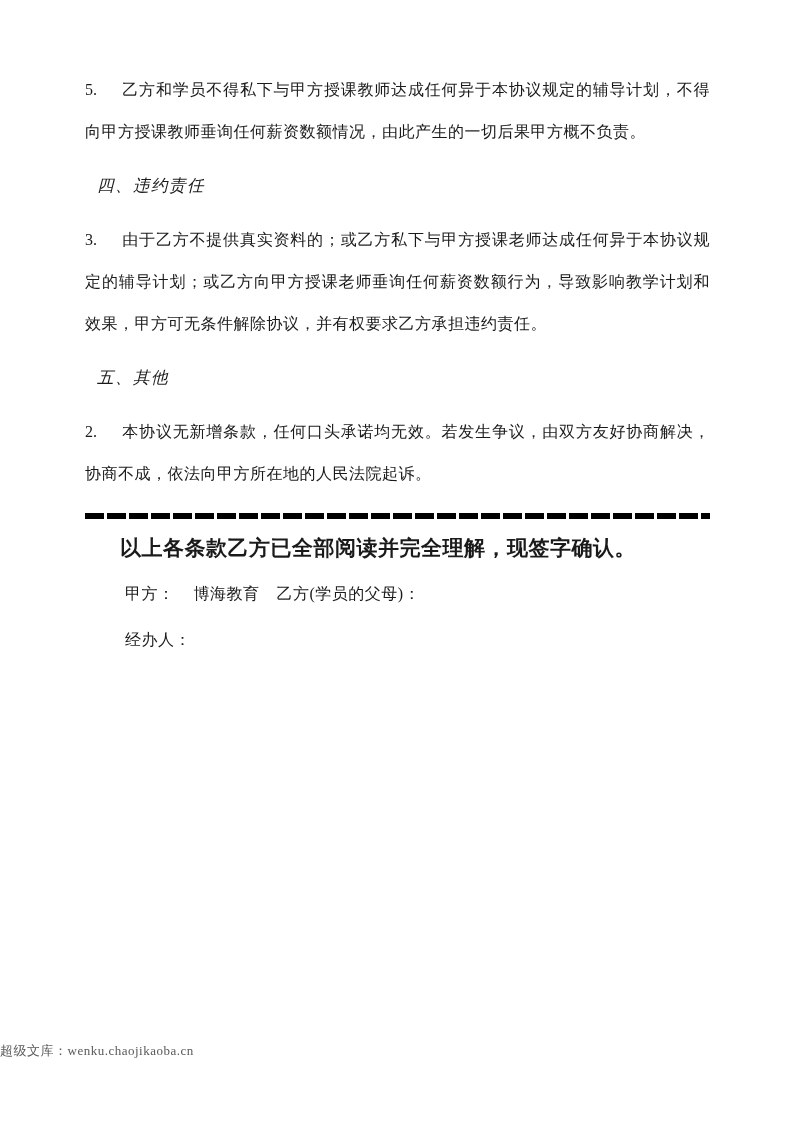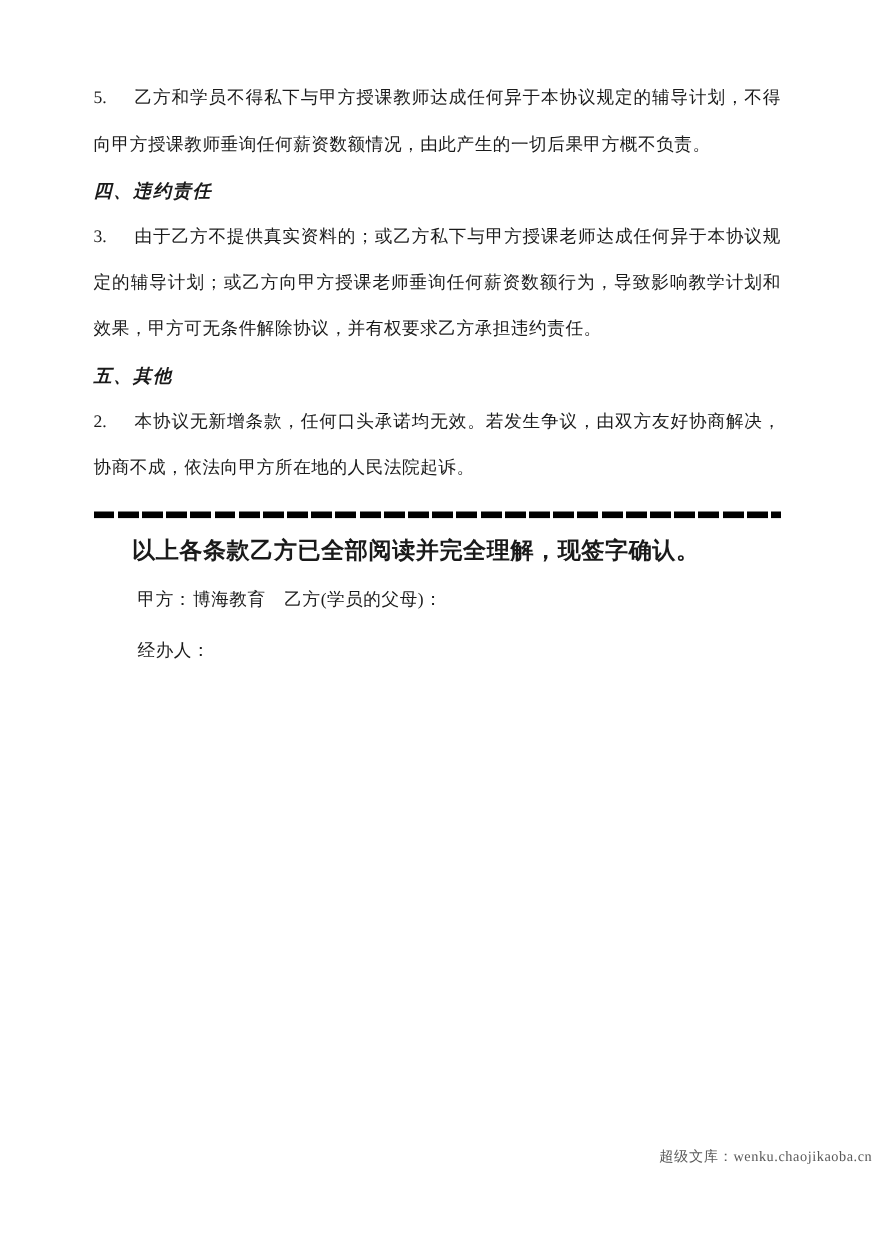--- a/index.html
+++ b/index.html
@@ -33,24 +33,24 @@
     line-height:42px;
     text-align:justify;
     letter-spacing:0.5px;
   }
   .para .num{
     display:inline-block;
     width:37px;
     letter-spacing:0;
   }
   .heading{
-    margin:0;
+    margin:12px;
     font-size:16.5px;
     line-height:42px;
-    font-weight:bold;
+    font-weight:normal;
     font-style:italic;
     letter-spacing:1.5px;
   }
   .divider{
     height:6px;
     margin-top:18px;
     background:repeating-linear-gradient(90deg,var(--divider,#000) 0px,var(--divider,#000) 19px,transparent 19px,transparent 22px);
   }
   .statement{
     margin:14px 0 0 0;
@@ -63,31 +63,31 @@
   .signature{
     margin-top:8px;
     padding-left:40px;
     font-size:16px;
   }
   .sig-line{
     margin:0;
     line-height:46px;
     letter-spacing:0.5px;
   }
-  .sig-val{margin-left:1px;}
+  .sig-val{margin-left:19px;}
   .sig-party-b{margin-left:17px;text-align:center;}
   .sig-year{margin-left:26px;}
   .sig-month{margin-left:17px;}
   .sig-day{margin-left:12px;}
   .footer{
     position:absolute;
     left:0;
     right:0;
     bottom:62px;
-    text-align:right;
+    text-align:left;
     font-size:13px;
     color:var(--footer,#595959);
     letter-spacing:0.5px;
   }
 </style>
 </head>
 <body>
 
 <div class="page">
   <div class="content">

